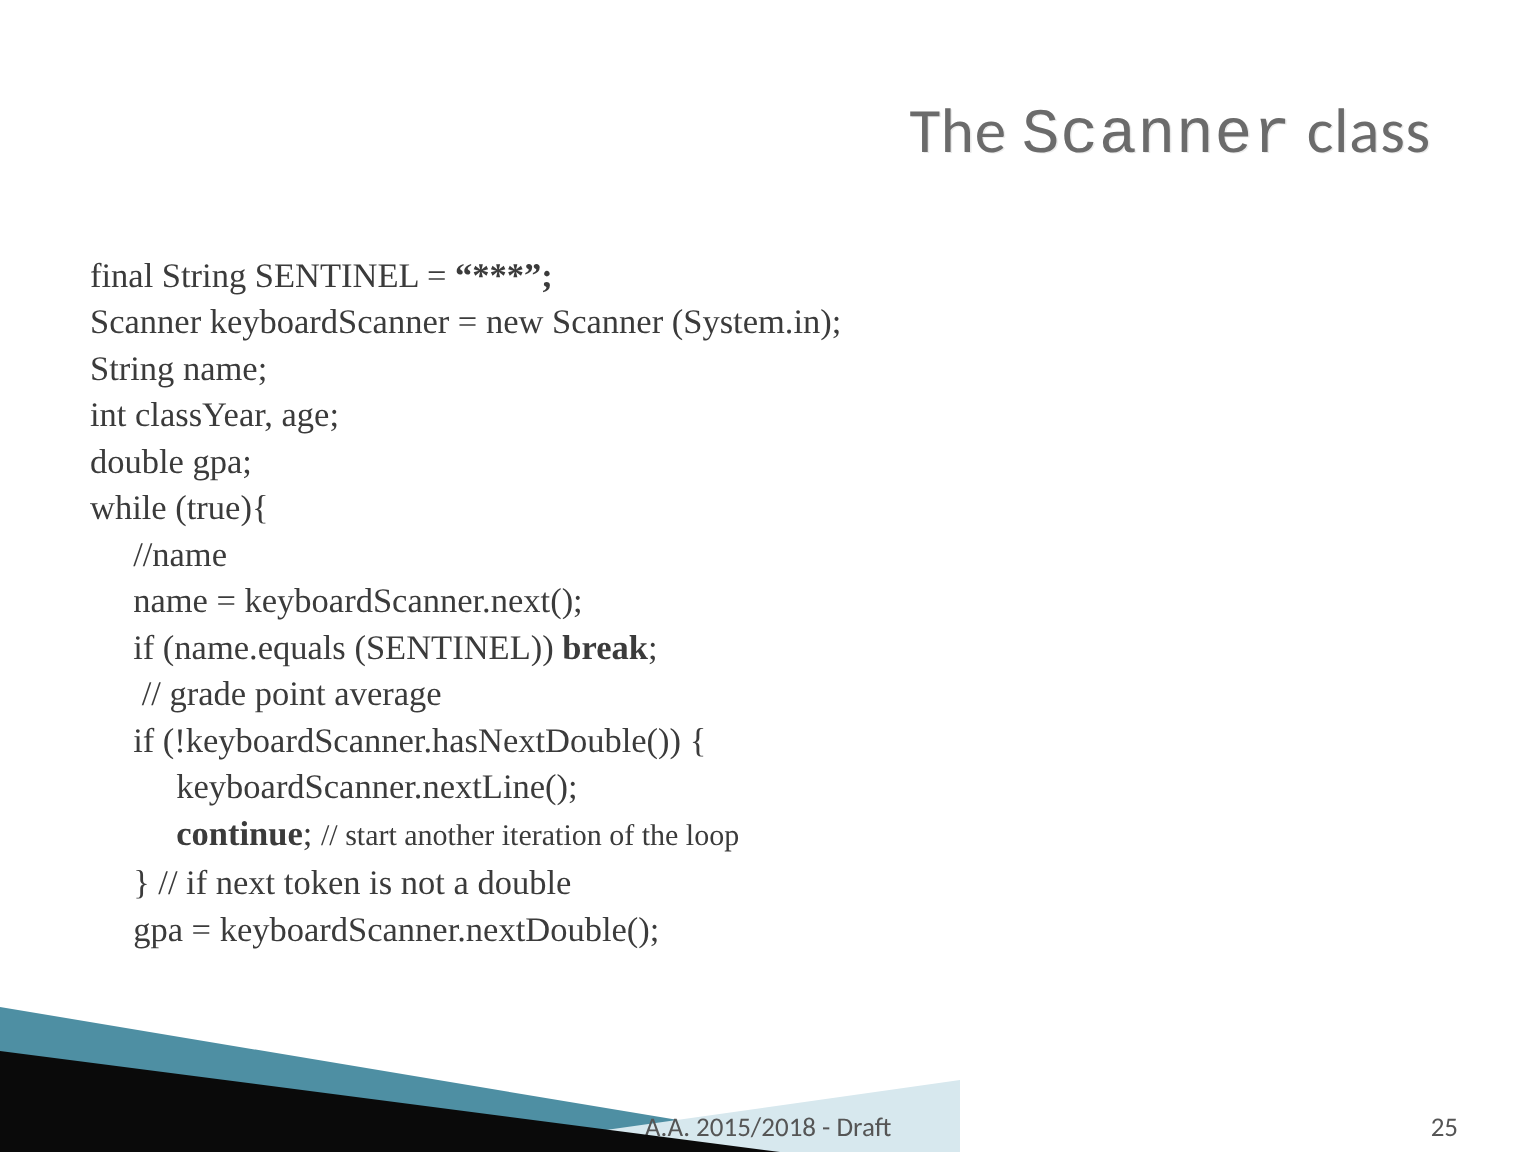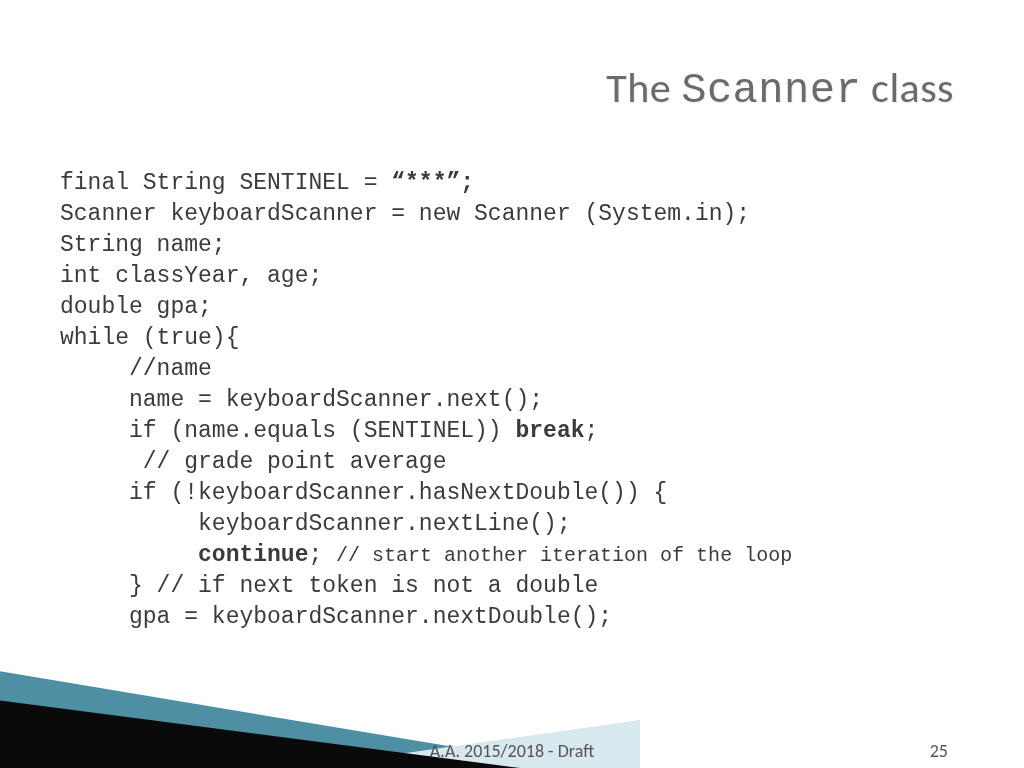--- a/index.html
+++ b/index.html
@@ -20,21 +20,21 @@
     color: #6b6b6b;
     letter-spacing: 0.5px;
     text-shadow: 1px 1px 0 rgba(0,0,0,0.08);
   }
   .title .mono { font-family: Consolas, 'Courier New', monospace; }
   .code {
     position: absolute;
     top: 168px;
     left: 60px;
     right: 60px;
-    font-family: Liberation Mono, monospace;
+    font-family: Liberation Serif, serif;
     font-size: 23px;
     line-height: 31px;
     color: #3b3b3b;
     white-space: pre;
   }
   .b { font-weight: bold; }
   .sm { font-size: 20px; }
   .footer {
     position: absolute;
     bottom: 28px;
@@ -44,21 +44,21 @@
     font-size: 18px;
     color: #555;
   }
   .footer-center {
     position: absolute;
     left: 50%;
     transform: translateX(-50%);
   }
   .footer-right {
     position: absolute;
-    right: 76px;
+    right: 52px;
   }
   .tri-dark {
     position: absolute;
     left: -20px;
     bottom: 0;
     width: 0; height: 0;
     border-left: 0 solid transparent;
     border-right: 540px solid transparent;
     border-bottom: 70px solid #0a0a0a;
     z-index: 1;

